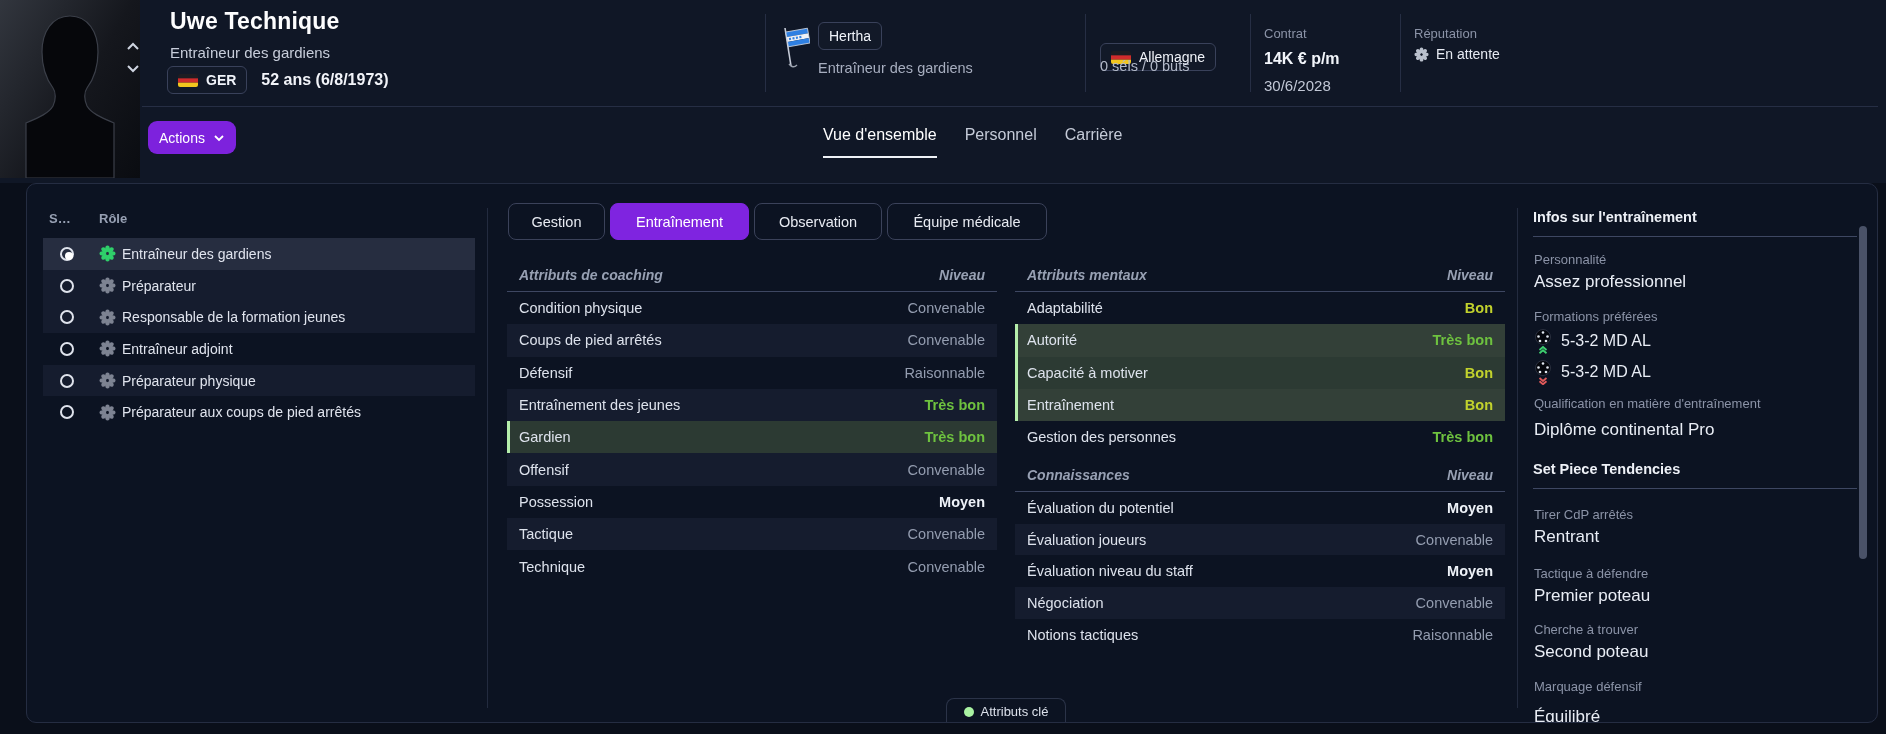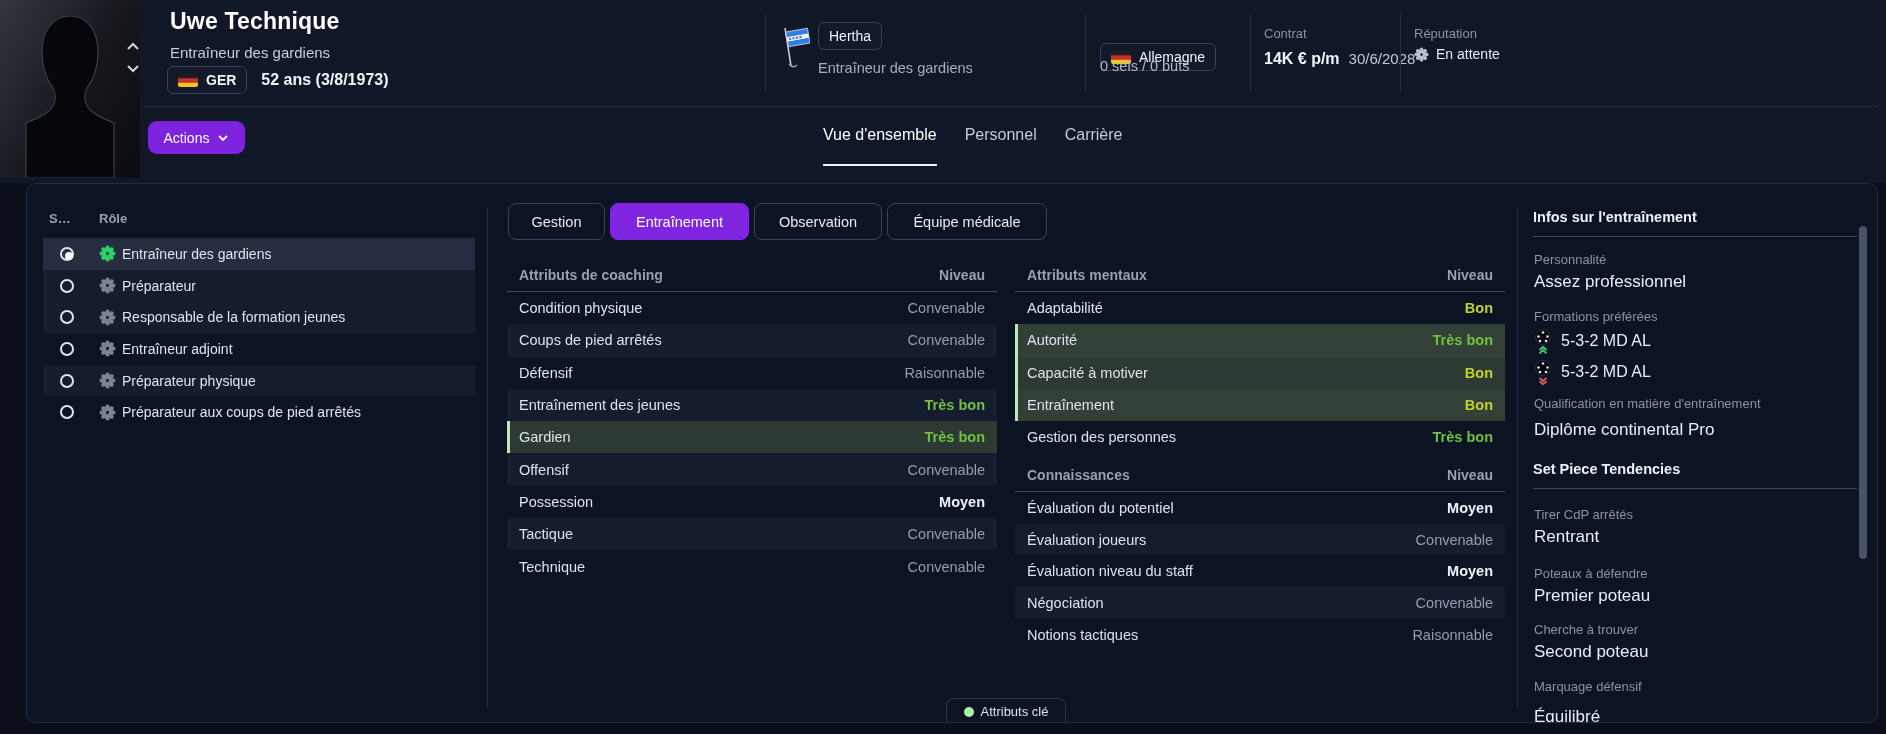--- a/index.html
+++ b/index.html
@@ -11,25 +11,25 @@
               background:linear-gradient(120deg,#32363e 0%,#15171d 55%,#0a0c11 100%); }
   .chev-btn { position:absolute; width:22px; height:20px; background:none; border:none; cursor:pointer; }
   .staff-name { position:absolute; left:170px; top:8px; font-size:23px; font-weight:700; color:#fdfdfe; letter-spacing:.2px; }
   .staff-role { position:absolute; left:170px; top:44px; font-size:15px; color:#c7cdda; }
   .badge-row { position:absolute; left:167px; top:66px; display:flex; align-items:center; gap:14px; }
   .chip { display:inline-flex; align-items:center; gap:8px; border:1px solid #39415a; border-radius:6px;
           padding:5px 10px; font-size:14px; font-weight:700; color:#f0f3f9; background:rgba(255,255,255,0.01); }
   .chip.light { font-weight:400; }
   .age { font-size:16px; font-weight:700; color:#f2f4f9; }
   .hdr-divider { position:absolute; left:142px; top:106px; width:1736px; height:1px; background:#262e44; }
-  .actions-btn { position:absolute; left:148px; top:121px; width:97px; height:33px; background:#7d22dd;
+  .actions-btn { position:absolute; left:148px; top:121px; width:88px; height:33px; background:#7d22dd;
                  border:none; border-radius:9px; display:flex; align-items:center; justify-content:center;
                  gap:8px; color:#ffffff; font-size:14px; font-family:inherit; cursor:pointer; }
   .htabs { position:absolute; left:823px; top:126px; display:flex; gap:28px; }
-  .htab { font-size:16px; color:#c5cbd8; padding-bottom:20px; cursor:pointer; }
+  .htab { font-size:16px; color:#c5cbd8; padding-bottom:12px; cursor:pointer; }
   .htab.active { color:#ffffff; border-bottom:2px solid #eef1f6; }
   .vdiv { position:absolute; top:14px; width:1px; height:78px; background:#262e44; }
   .hgroup-label { position:absolute; font-size:13px; color:#8b93a7; }
   .club-role { position:absolute; font-size:14.5px; color:#a7aebf; }
   .wage-row { position:absolute; display:flex; align-items:baseline; gap:9px; }
   .wage { font-size:16px; font-weight:700; color:#f2f5fa; }
   .until { font-size:15px; color:#c2c8d6; }
   .rep-row { position:absolute; display:flex; align-items:center; gap:7px; font-size:14px; color:#e6eaf2; }
 
   .card { position:absolute; left:26px; top:183px; width:1852px; height:540px; background:#0c1322;
@@ -54,21 +54,21 @@
 
   
   .seg { position:absolute; left:481px; top:19px; display:flex; gap:5px; }
   .seg button { height:37px; border:1px solid #3b425a; border-radius:8px; background:none; color:#e8ebf2;
                 font-size:14.5px; font-family:inherit; cursor:pointer; padding:0 4px; }
   .seg button.active { background:#7f24e0; border-color:#7f24e0; color:#ffffff; }
 
   
   .tbl { position:absolute; width:490px; }
   .thead { display:flex; justify-content:space-between; align-items:center; height:20px; padding:0 12px;
-           font-size:14px; font-weight:700; color:#97a0b3; }
+           font-size:14px; font-weight:700; color:#97a0b3;font-style:italic; }
   .tdiv { margin-top:6px; height:1px; background:#3e4762; }
   .row { display:flex; justify-content:space-between; align-items:center; height:32.3px; padding:0 12px; }
   .row.k { height:31.7px; }
   .row.stripe { background:#151c2e; }
   .row.key { background:#2c3a33; border-left:3px solid #b5eeab; padding-left:9px; }
   .row.key.stripe { background:#334038; }
   .lbl { font-size:14.5px; color:#dde2ec; }
   .val { font-size:14.5px; font-weight:600; }
   .val.muted { color:#949db0; font-weight:400; }
   .val.white { color:#eef2f8; }
@@ -144,21 +144,21 @@
     <h1 class="staff-name">Uwe Technique</h1>
     <div class="staff-role">Entraîneur des gardiens</div>
 
     <div class="badge-row">
       <span class="chip">
         <svg viewBox="0 0 20 13" width="20" height="13">
             <use href="#gerflag"></use>
           </svg>
         <span>GER</span>
       </span>
-      <span class="age">52 ans (3/8/1973)</span>
+      <span class="age">52 ans (6/8/1973)</span>
     </div>
 
     <div class="hdr-divider"></div>
 
     <button class="actions-btn">
       <span>Actions</span>
       <svg viewBox="0 0 12 8" width="12" height="8">
           <path d="M2 2 L6 6 L10 2" stroke="#ffffff" stroke-width="1.8" fill="none"></path>
         </svg>
     </button>
@@ -193,21 +193,21 @@
     <span class="chip light" style="position:absolute; left:1100px; top:21px;margin-top:22px;">
       <svg viewBox="0 0 20 13" width="20" height="13">
           <use href="#gerflag"></use>
         </svg>
       <span>Allemagne</span>
     </span>
     <div class="club-role" style="left:1100px; top:58px; color:#b3bac9;">0 séls / 0 buts</div>
 
     <div class="vdiv" style="left:1250px;"></div>
     <div class="hgroup-label" style="left:1264px; top:26px;">Contrat</div>
-    <div class="wage-row" style="left:1264px; top:50px;">
+    <div class="wage-row" style="left:1264px; top:50px;flex-direction:column;">
       <span class="wage">14K € p/m</span>
       <span class="until">30/6/2028</span>
     </div>
 
     <div class="vdiv" style="left:1400px;"></div>
     <div class="hgroup-label" style="left:1414px; top:26px;">Réputation</div>
     <div class="rep-row" style="left:1414px; top:46px;">
       <svg class="pin rep" viewBox="0 0 16 16" width="15" height="15" fill="currentColor">
           <use href="#pinwheel"></use>
         </svg>
@@ -416,21 +416,21 @@
 
       <div class="sb-label" style="top:212px;">Qualification en matière d'entraînement</div>
       <div class="sb-value" style="top:236px;">Diplôme continental Pro</div>
 
       <div class="sb-title" style="top:277px;">Set Piece Tendencies</div>
       <div class="sb-div" style="top:304px;"></div>
 
       <div class="sb-label" style="top:323px;">Tirer CdP arrêtés</div>
       <div class="sb-value" style="top:343px;">Rentrant</div>
 
-      <div class="sb-label" style="top:382px;">Poteaux à défendre</div>
+      <div class="sb-label" style="top:382px;">Tactique à défendre</div>
       <div class="sb-value" style="top:402px;">Premier poteau</div>
 
       <div class="sb-label" style="top:438px;">Cherche à trouver</div>
       <div class="sb-value" style="top:458px;">Second poteau</div>
 
       <div class="sb-label" style="top:495px;text-align:right;">Marquage défensif</div>
       <div class="sb-value" style="top:523px;">Équilibré</div>
     </aside>
 
     <div class="thumb"></div>

